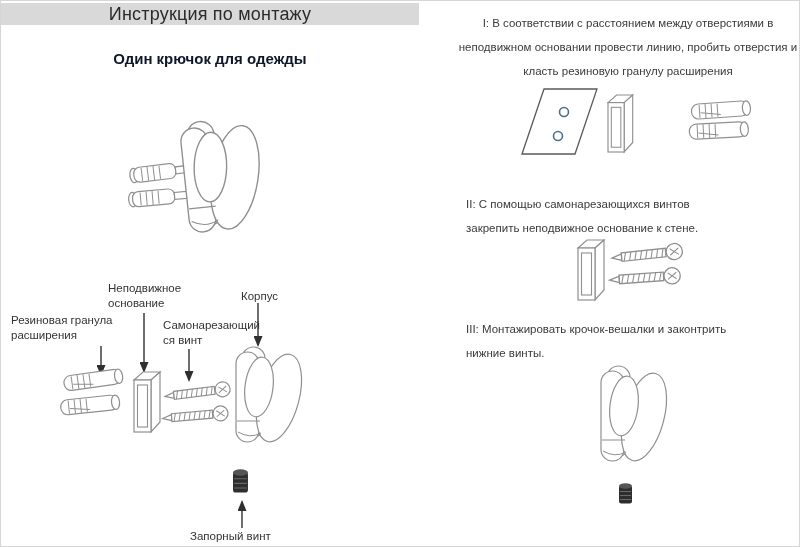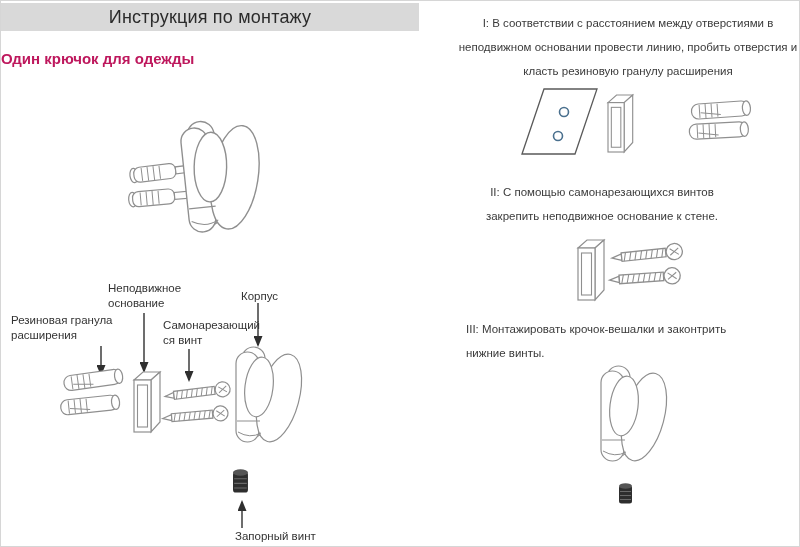--- a/index.html
+++ b/index.html
@@ -1,24 +1,24 @@
 <!DOCTYPE html>
 <html style="--header-bg: #d9d9d9; --text-color: #3a3a3a; --line-art: #8f8f8f; --hole-accent: #4a708e; --set-screw: #2e2e2e; --arrow-color: #2f2f2f;"><head>
 <meta charset="utf-8">
 <style>
   * { margin:0; padding:0; box-sizing:border-box; }
   html,body { width:800px; height:547px; }
   body { font-family:"Liberation Sans", sans-serif; background:#ffffff; }
   .page { position:relative; width:800px; height:547px; background:#fff; border:1px solid #d6d6d6; overflow:hidden; }
 
-  .header-bar { position:absolute; left:0; top:2px; width:418px; height:28px;
+  .header-bar { position:absolute; left:0; top:2px; width:418px; height:22px;
                 background:var(--header-bg,#d9d9d9); display:flex; align-items:center; justify-content:center; }
   .header-title { font-size:18px; color:#2b2b2b; letter-spacing:.2px; }
-  .subtitle { position:absolute; left:0; top:49px; width:418px; 
-              font-size:15px; font-weight:bold; color:#be185d; }
+  .subtitle { position:absolute; left:0; top:49px; width:418px; text-align:center;
+              font-size:15px; font-weight:bold; color:#0f172a; }
 
   .step { position:absolute; font-size:11.5px; line-height:24px; color:var(--text-color,#3a3a3a); }
   .step.centered { text-align:center; }
 
   .lbl { position:absolute; font-size:11.5px; line-height:14.5px; color:#333; }
   .pre { white-space:pre-line; }
 
   .illo { position:absolute; overflow:visible; }
   svg .ln  { fill:#fff; stroke:var(--line-art,#8f8f8f); stroke-width:1.2; }
   svg .lns { fill:none; stroke:var(--line-art,#8f8f8f); stroke-width:1; }
@@ -138,40 +138,40 @@
       </g>
   </svg>
   <svg class="illo" style="left:230px; top:495px;" width="22" height="33" viewBox="0 0 22 33">
     <defs>
       <marker id="ah2" markerWidth="11" markerHeight="9" refX="9" refY="4.5" orient="auto" markerUnits="userSpaceOnUse">
         <path d="M0,0 L11,4.5 L0,9 Z" fill="#2f2f2f"></path>
       </marker>
     </defs>
     <path class="arrow" d="M11,32 V6" marker-end="url(#ah2)"></path>
   </svg>
-  <div class="lbl" style="left:189px; top:528px;margin-left:45px;">Запорный винт</div>
+  <div class="lbl" style="left:189px; top:528px;">Запорный винт</div>
 
   <div class="step centered" style="left:456px; top:10px; width:342px;">I: В соответствии с расстоянием между отверстиями в неподвижном основании провести линию, пробить отверстия и класть резиновую гранулу расширения</div>
 
   <svg class="illo" style="left:515px; top:80px;" width="245" height="95" viewBox="0 0 245 95">
     <polygon points="6,73 28,8 81,8 59,73" class="wall"></polygon>
     <circle cx="48" cy="31" r="4.5" class="hole"></circle>
     <circle cx="42" cy="55" r="4.5" class="hole"></circle>
     <g transform="translate(92,14) scale(0.95)">
         <use href="#bracketShape"></use>
       </g>
     <g transform="translate(175,23) rotate(-4)">
         <use href="#dowelShape"></use>
       </g>
     <g transform="translate(173,43) rotate(-3)">
         <use href="#dowelShape"></use>
       </g>
   </svg>
 
-  <div class="step" style="left:465px; top:179px; width:272px;text-align:center;">II: С помощью самонарезающихся винтов закрепить неподвижное основание к стене.</div>
+  <div class="step" style="left:465px; top:191px; width:272px;">II: С помощью самонарезающихся винтов закрепить неподвижное основание к стене.</div>
 
   <svg class="illo" style="left:570px; top:232px;" width="132" height="72" viewBox="0 0 132 72">
     <g transform="translate(7,7)">
         <use href="#bracketShape"></use>
       </g>
     <g transform="translate(40,16) rotate(-6) scale(1.08)">
         <use href="#screwShape"></use>
       </g>
     <g transform="translate(38,38) rotate(-4) scale(1.08)">
         <use href="#screwShape"></use>

